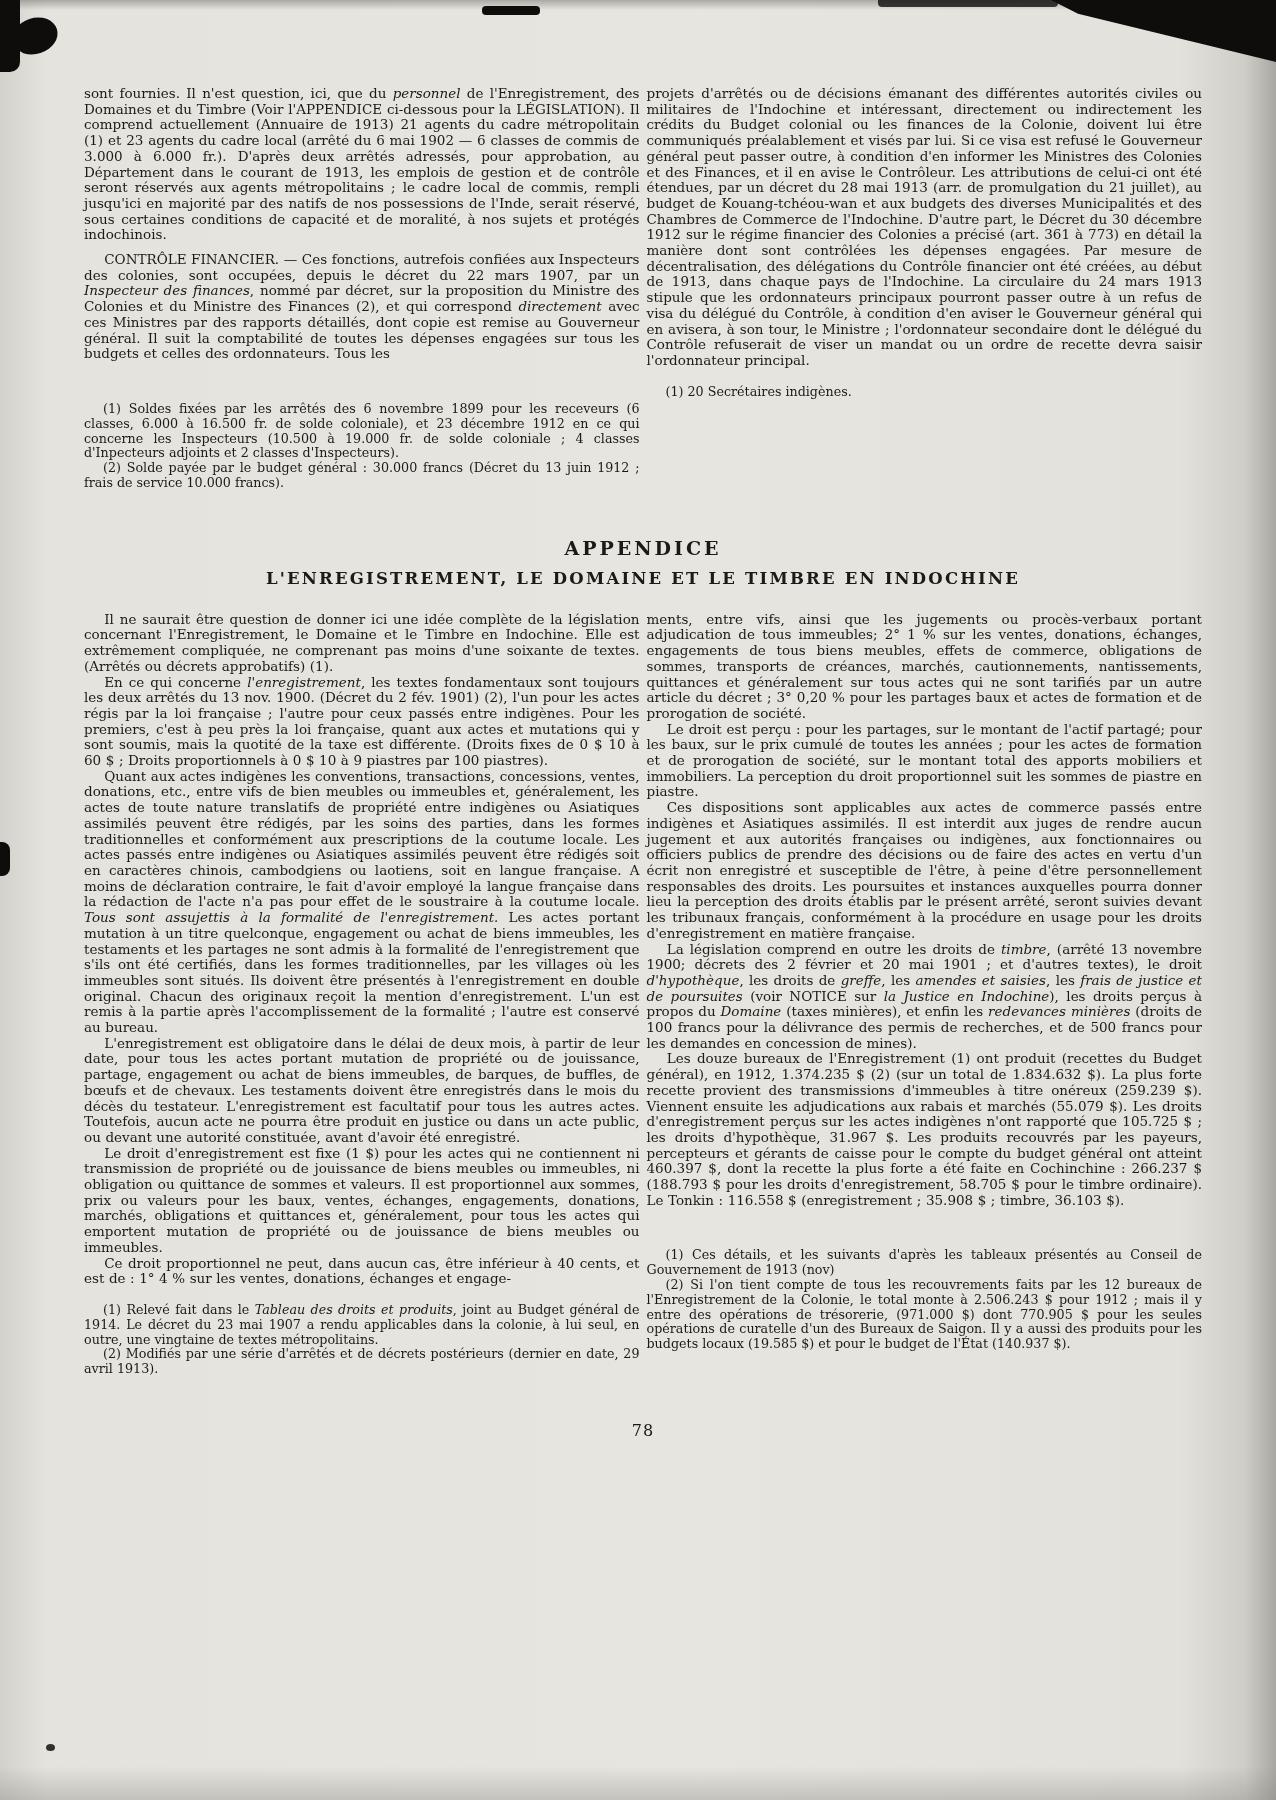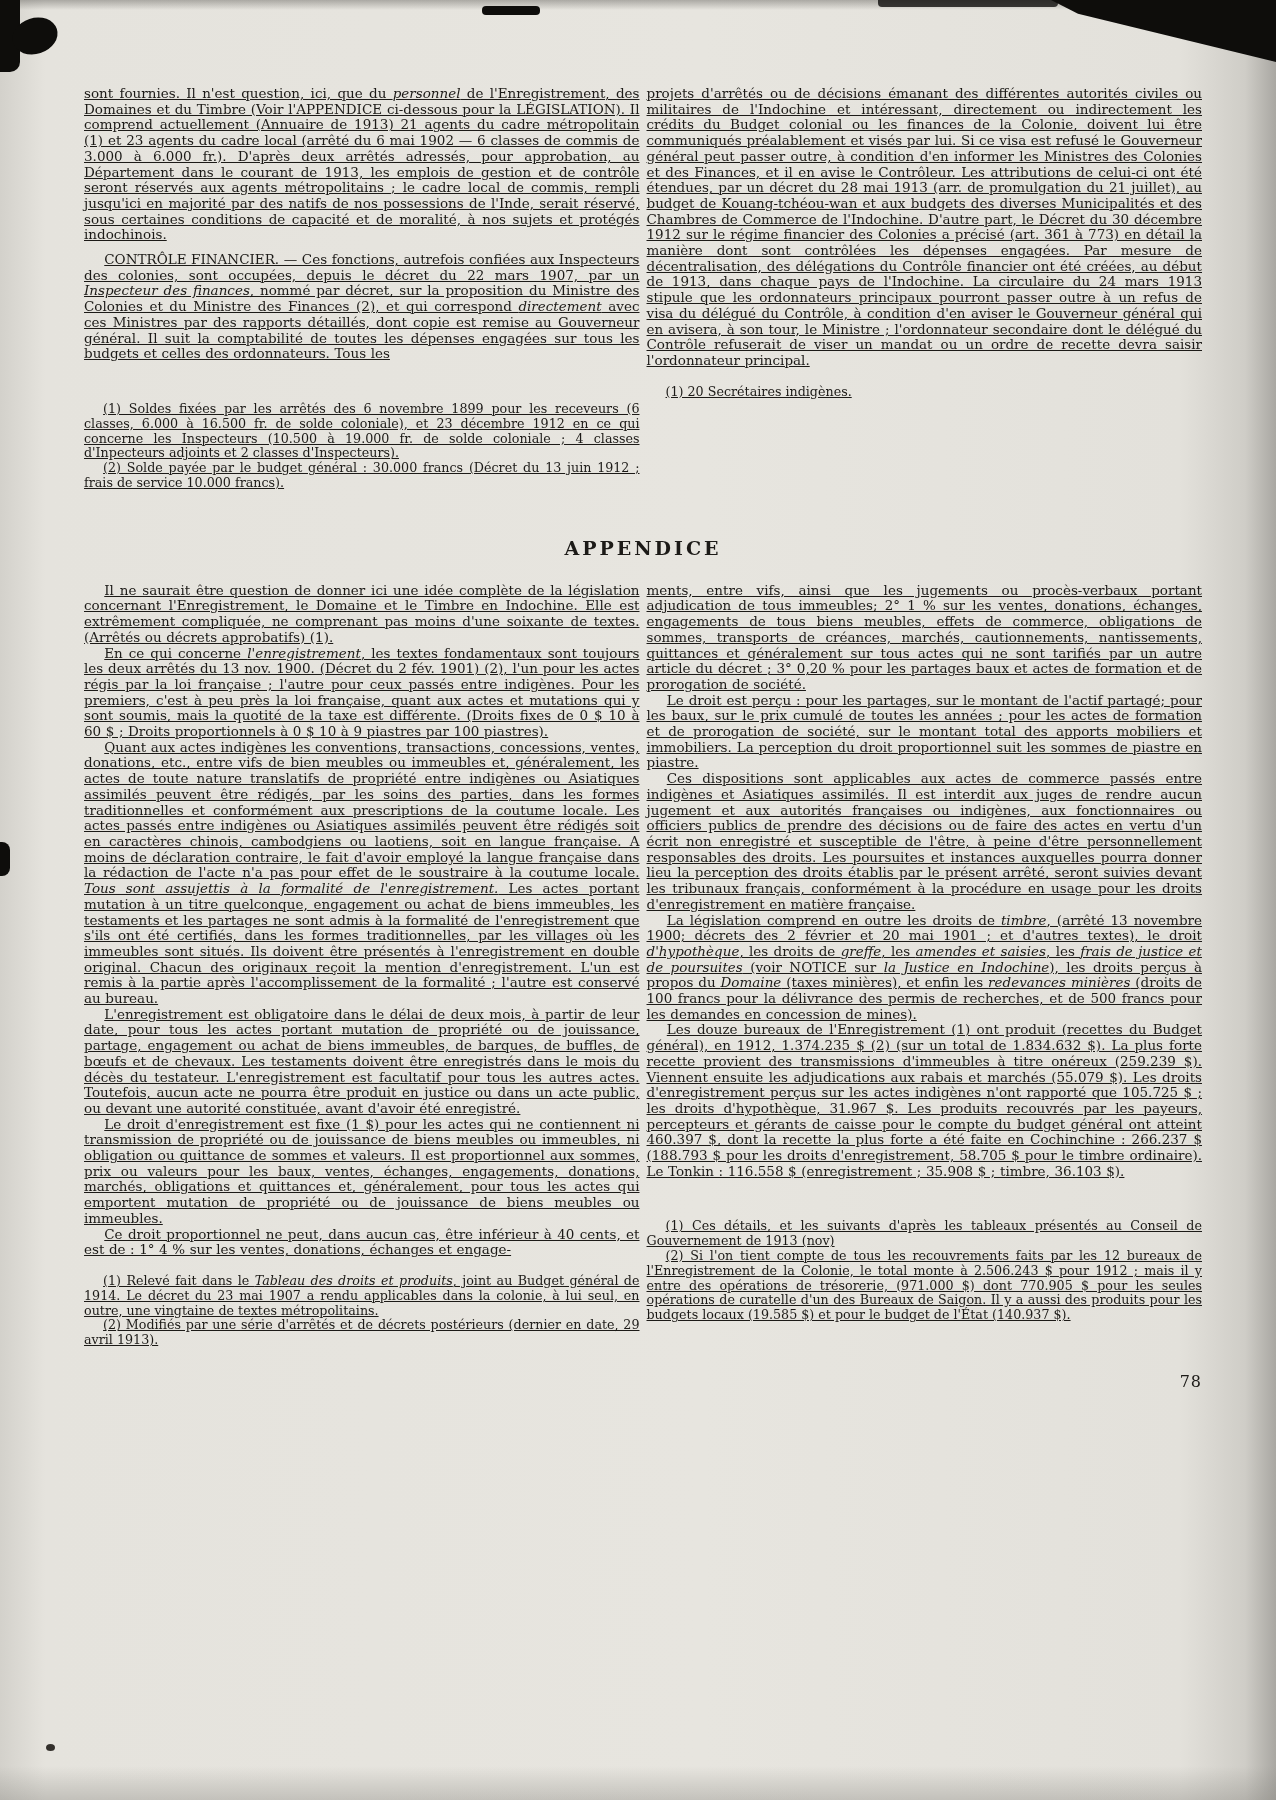--- a/index.html
+++ b/index.html
@@ -27,35 +27,35 @@
   .artifact{position:absolute;background:#0e0d0b;}
   .a-top-left-strip{left:0;top:0;width:20px;height:72px;border-radius:0 0 10px 0;}
   .a-top-left-blob{left:12px;top:18px;width:46px;height:36px;border-radius:50%;transform:rotate(-18deg);}
   .a-top-bar{left:482px;top:6px;width:58px;height:9px;border-radius:4px;}
   .a-top-right-wedge{right:0;top:0;width:225px;height:62px;clip-path:polygon(0 0,100% 0,100% 100%,12% 22%);}
   .a-top-right-tail{right:218px;top:0;width:180px;height:7px;border-radius:0 0 4px 4px;background:rgba(14,13,11,.8);}
   .a-left-mark{left:0;top:842px;width:10px;height:34px;border-radius:0 8px 8px 0;}
   .a-bottom-dot{left:46px;top:1744px;width:9px;height:7px;border-radius:50%;background:#33302c;}
 
   .content{position:absolute;left:84px;top:86px;width:1118px;}
-  .cols{display:flex;gap:7px;text-decoration:underline;}
+  .cols{display:flex;gap:7px;}
   .col{flex:1 1 0;min-width:0;text-align:justify;}
   .para{margin:0;font-size:13.5px;line-height:15.7px;word-spacing:.02em;}
   .indent{text-indent:1.5em;}
   .space-before{margin-top:9px;}
   .fn{margin:0;font-size:12.7px;line-height:14.8px;text-indent:1.5em;text-align:justify;}
   .footnotes{margin-top:40px;}
   .footnotes-tight{margin-top:16px;}
   .fn-solo{margin-top:16px;}
 
   .appendix-head{text-align:center;margin:46px 0 24px;}
   .appendix-head h1{margin:0 0 10px;font-size:19px;font-weight:bold;letter-spacing:3px;}
   .appendix-head h2{margin:0;font-size:16.5px;font-weight:bold;letter-spacing:2.2px;}
 
-  .page-number{margin-top:24px;text-align:right;font-size:16px;letter-spacing:1px;}
+  .page-number{margin-top:44px;text-align:center;font-size:16px;letter-spacing:1px;}
 </style>
 </head>
 <body>
 
 <div class="page">
 
   <div class="vignette-top"></div>
   <div class="artifact a-top-left-strip"></div>
   <div class="artifact a-top-left-blob"></div>
   <div class="artifact a-top-bar"></div>
@@ -77,20 +77,21 @@
         </div>
       </div>
       <div class="col">
         <p class="para">projets d'arrêtés ou de décisions émanant des différentes autorités civiles ou militaires de l'Indochine et intéressant, directement ou indirectement les crédits du Budget colonial ou les finances de la Colonie, doivent lui être communiqués préalablement et visés par lui. Si ce visa est refusé le Gouverneur général peut passer outre, à condition d'en informer les Ministres des Colonies et des Finances, et il en avise le Contrôleur. Les attributions de celui-ci ont été étendues, par un décret du 28 mai 1913 (arr. de promulgation du 21 juillet), au budget de Kouang-tchéou-wan et aux budgets des diverses Municipalités et des Chambres de Commerce de l'Indochine. D'autre part, le Décret du 30 décembre 1912 sur le régime financier des Colonies a précisé (art. 361 à 773) en détail la manière dont sont contrôlées les dépenses engagées. Par mesure de décentralisation, des délégations du Contrôle financier ont été créées, au début de 1913, dans chaque pays de l'Indochine. La circulaire du 24 mars 1913 stipule que les ordonnateurs principaux pourront passer outre à un refus de visa du délégué du Contrôle, à condition d'en aviser le Gouverneur général qui en avisera, à son tour, le Ministre ; l'ordonnateur secondaire dont le délégué du Contrôle refuserait de viser un mandat ou un ordre de recette devra saisir l'ordonnateur principal.</p>
         <p class="fn fn-solo">(1) 20 Secrétaires indigènes.</p>
       </div>
     </section>
 
     <header class="appendix-head">
       <h1>APPENDICE</h1>
+      <h2>L'ENREGISTREMENT, LE DOMAINE ET LE TIMBRE EN INDOCHINE</h2>
     </header>
 
     <section class="cols">
       <div class="col">
         <p class="para indent">Il ne saurait être question de donner ici une idée complète de la législation concernant l'Enregistrement, le Domaine et le Timbre en Indochine. Elle est extrêmement compliquée, ne comprenant pas moins d'une soixante de textes. (Arrêtés ou décrets approbatifs) (1).</p>
         <p class="para indent">En ce qui concerne <i>l'enregistrement</i>, les textes fondamentaux sont toujours les deux arrêtés du 13 nov. 1900. (Décret du 2 fév. 1901) (2), l'un pour les actes régis par la loi française ; l'autre pour ceux passés entre indigènes. Pour les premiers, c'est à peu près la loi française, quant aux actes et mutations qui y sont soumis, mais la quotité de la taxe est différente. (Droits fixes de 0 $ 10 à 60 $ ; Droits proportionnels à 0 $ 10 à 9 piastres par 100 piastres).</p>
         <p class="para indent">Quant aux actes indigènes les conventions, transactions, concessions, ventes, donations, etc., entre vifs de bien meubles ou immeubles et, généralement, les actes de toute nature translatifs de propriété entre indigènes ou Asiatiques assimilés peuvent être rédigés, par les soins des parties, dans les formes traditionnelles et conformément aux prescriptions de la coutume locale. Les actes passés entre indigènes ou Asiatiques assimilés peuvent être rédigés soit en caractères chinois, cambodgiens ou laotiens, soit en langue française. A moins de déclaration contraire, le fait d'avoir employé la langue française dans la rédaction de l'acte n'a pas pour effet de le soustraire à la coutume locale. <i>Tous sont assujettis à la formalité de l'enregistrement.</i> Les actes portant mutation à un titre quelconque, engagement ou achat de biens immeubles, les testaments et les partages ne sont admis à la formalité de l'enregistrement que s'ils ont été certifiés, dans les formes traditionnelles, par les villages où les immeubles sont situés. Ils doivent être présentés à l'enregistrement en double original. Chacun des originaux reçoit la mention d'enregistrement. L'un est remis à la partie après l'accomplissement de la formalité ; l'autre est conservé au bureau.</p>
         <p class="para indent">L'enregistrement est obligatoire dans le délai de deux mois, à partir de leur date, pour tous les actes portant mutation de propriété ou de jouissance, partage, engagement ou achat de biens immeubles, de barques, de buffles, de bœufs et de chevaux. Les testaments doivent être enregistrés dans le mois du décès du testateur. L'enregistrement est facultatif pour tous les autres actes. Toutefois, aucun acte ne pourra être produit en justice ou dans un acte public, ou devant une autorité constituée, avant d'avoir été enregistré.</p>
         <p class="para indent">Le droit d'enregistrement est fixe (1 $) pour les actes qui ne contiennent ni transmission de propriété ou de jouissance de biens meubles ou immeubles, ni obligation ou quittance de sommes et valeurs. Il est proportionnel aux sommes, prix ou valeurs pour les baux, ventes, échanges, engagements, donations, marchés, obligations et quittances et, généralement, pour tous les actes qui emportent mutation de propriété ou de jouissance de biens meubles ou immeubles.</p>
         <p class="para indent">Ce droit proportionnel ne peut, dans aucun cas, être inférieur à 40 cents, et est de : 1° 4 % sur les ventes, donations, échanges et engage-</p>

